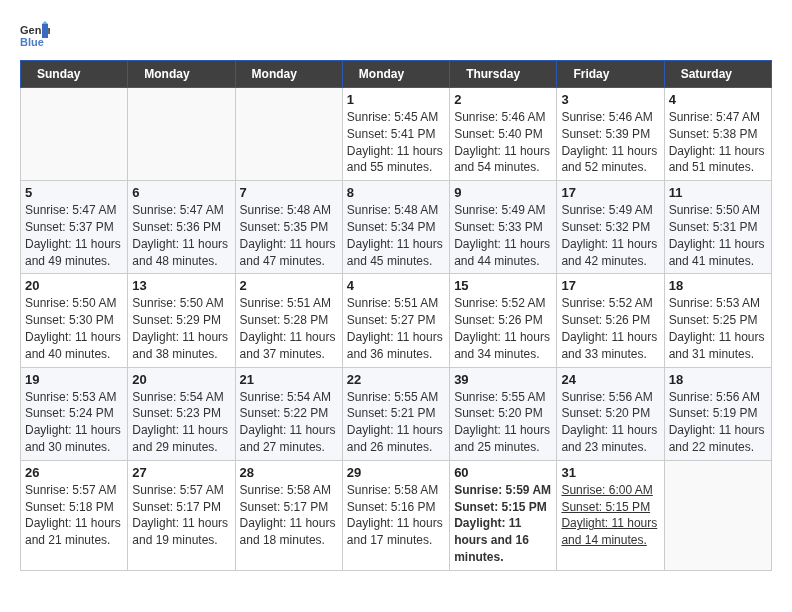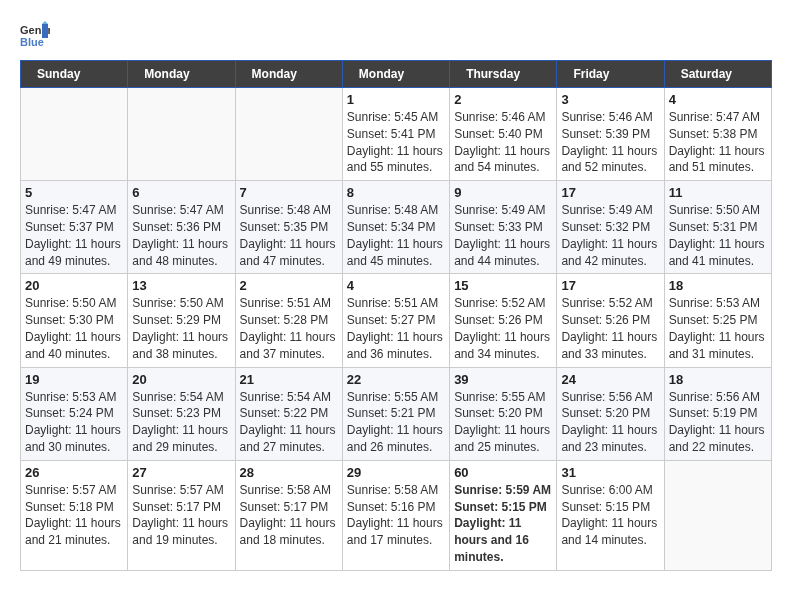--- a/index.html
+++ b/index.html
@@ -295,20 +295,20 @@
 Daylight: 11 hours and 17 minutes.</div>
         </td>
         <td>
           <div class="day-number">60</div>
           <div class="day-info" style="white-space: pre-line; font-weight: bold;">Sunrise: 5:59 AM
 Sunset: 5:15 PM
 Daylight: 11 hours and 16 minutes.</div>
         </td>
         <td>
           <div class="day-number">31</div>
-          <div class="day-info" style="white-space: pre-line;">Sunrise: 6:00 AM
+          <div class="day-info" style="white-space: pre-line; text-decoration: underline;">Sunrise: 6:00 AM
 Sunset: 5:15 PM
 Daylight: 11 hours and 14 minutes.</div>
         </td>
         <td class="empty-cell"></td>
       </tr>
     </tbody>
 </table>
 
 </body></html>

